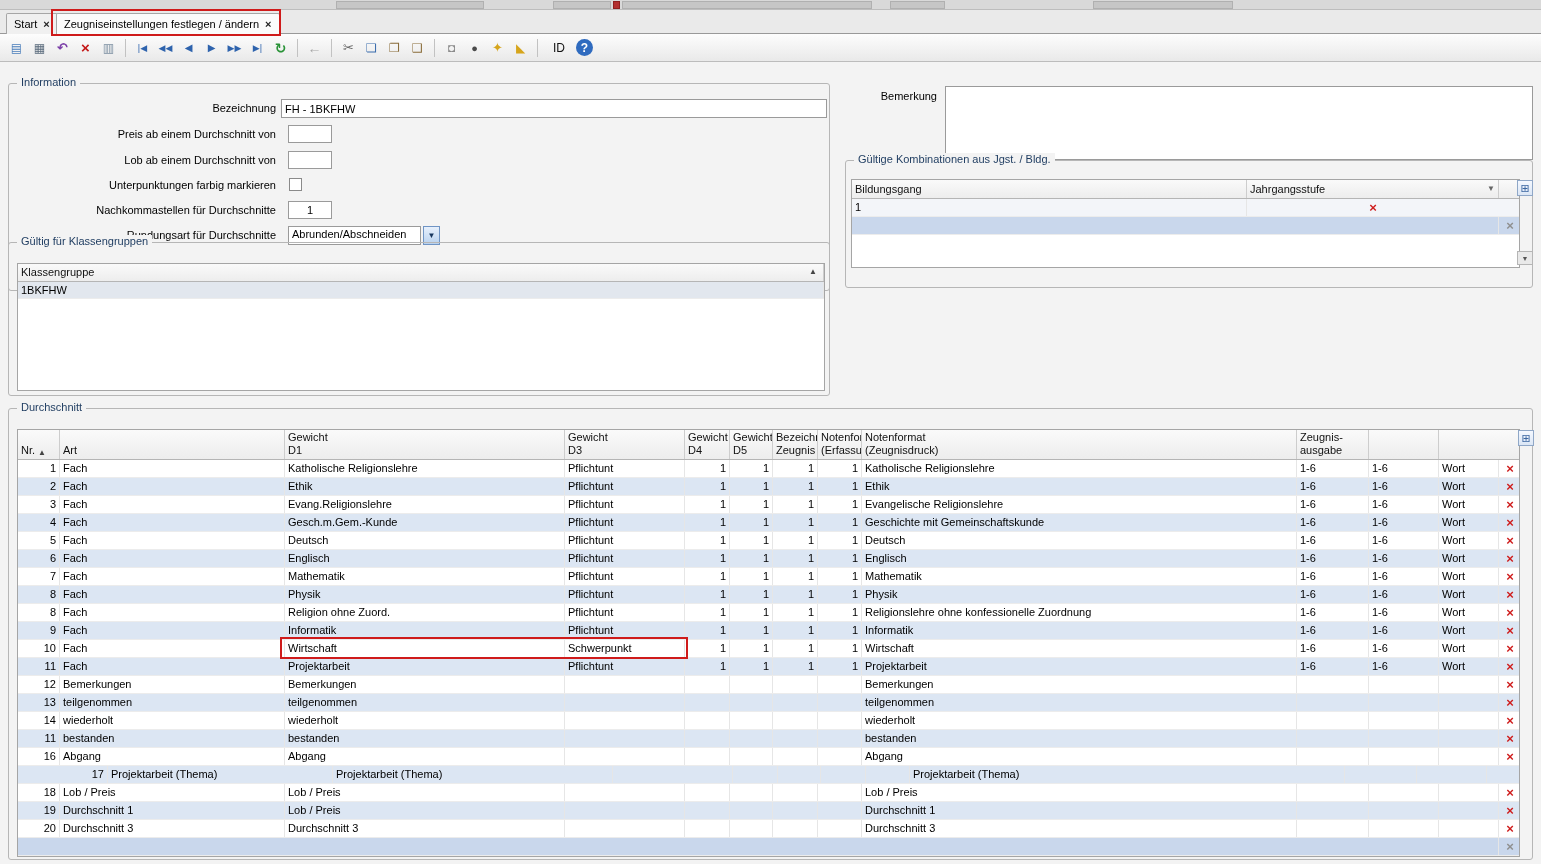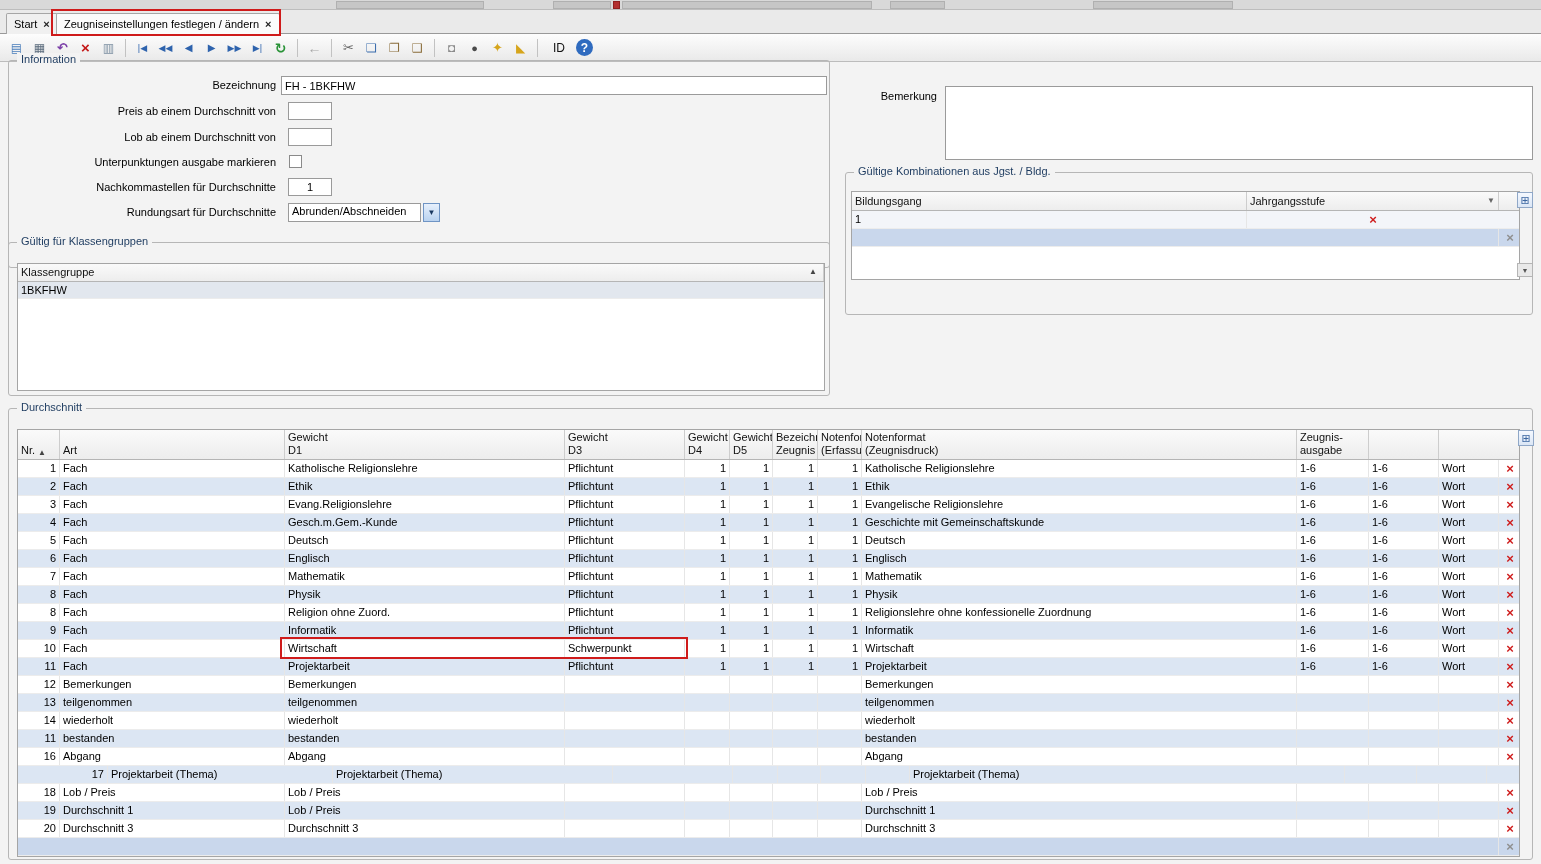--- a/index.html
+++ b/index.html
@@ -91,43 +91,43 @@
     <div class="tsep"></div>
     <div class="tbtn" style="color: rgb(139, 139, 139); font-size: 12px;">◘</div>
     <div class="tbtn" style="color: rgb(74, 74, 74); font-size: 11px;">●</div>
     <div class="tbtn" style="color: rgb(214, 165, 28); font-size: 13px;">✦</div>
     <div class="tbtn" style="color: rgb(214, 165, 28); font-size: 12px;">◣</div>
     <div class="tsep"></div>
     <div class="tbtn wide" style="color: rgb(17, 17, 17); font-weight: normal;">ID</div>
     <div class="tbtn round" style="color: rgb(255, 255, 255); background: rgb(47, 107, 191); font-weight: bold;">?</div>
   </div>
 
-<div class="fieldset" style="left:8px;top:60px;width:822px;height:208px">
+<div class="fieldset" style="left:8px;top:83px;width:822px;height:208px">
   <span class="legend">Information</span>
   <div class="flabel" style="top:18px">Bezeichnung</div>
   <input class="tinput" style="left: 272px; top: 15px; width: 546px; height: 19px;" value="FH - 1BKFHW">
   <div class="flabel" style="top:44px">Preis ab einem Durchschnitt von</div>
   <input class="tinput" style="left: 279px; top: 41px; width: 44px; height: 18px;">
   <div class="flabel" style="top:70px">Lob ab einem Durchschnitt von</div>
   <input class="tinput" style="left: 279px; top: 67px; width: 44px; height: 18px;">
-  <div class="flabel" style="top:95px">Unterpunktungen ausgabe markieren</div>
+  <div class="flabel" style="top:95px">Unterpunktungen farbig markieren</div>
   <div class="checkbox" style="left:280px;top:94px"></div>
   <div class="flabel" style="top:120px">Nachkommastellen für Durchschnitte</div>
   <input class="tinput" style="left: 279px; top: 117px; width: 44px; height: 18px; text-align: center;" value="1">
   <div class="flabel" style="top:145px">Rundungsart für Durchschnitte</div>
   <div class="combo" style="left:279px;top:142px;width:133px">Abrunden/Abschneiden</div>
   <div class="combo-btn" style="left:414px;top:142px">
       <span>▼</span>
     </div>
 </div>
 
 <div class="flabel" style="left:877px;top:90px;width:60px">Bemerkung</div>
 <textarea class="bem" style="left: 945px; top: 86px; width: 588px; height: 74px;"></textarea>
 
-<div class="fieldset" style="left:845px;top:172px;width:688px;height:143px">
+<div class="fieldset" style="left:845px;top:160px;width:688px;height:128px">
   <span class="legend">Gültige Kombinationen aus Jgst. / Bldg.</span>
   <div class="grid" style="left:5px;top:18px;width:669px;height:89px">
     <div class="ghead" style="height: 19px; grid-template-columns: 395px 252px 22px;">
         <div class="hcell">Bildungsgang</div>
         <div class="hcell">Jahrgangsstufe<span class="filter">▼</span></div>
         <div class="hcell"></div>
       </div>
     <div>
         <div class="grow" style="grid-template-columns: 395px 252px 22px; background: rgb(243, 245, 249);">
           <div class="cell">1</div>

